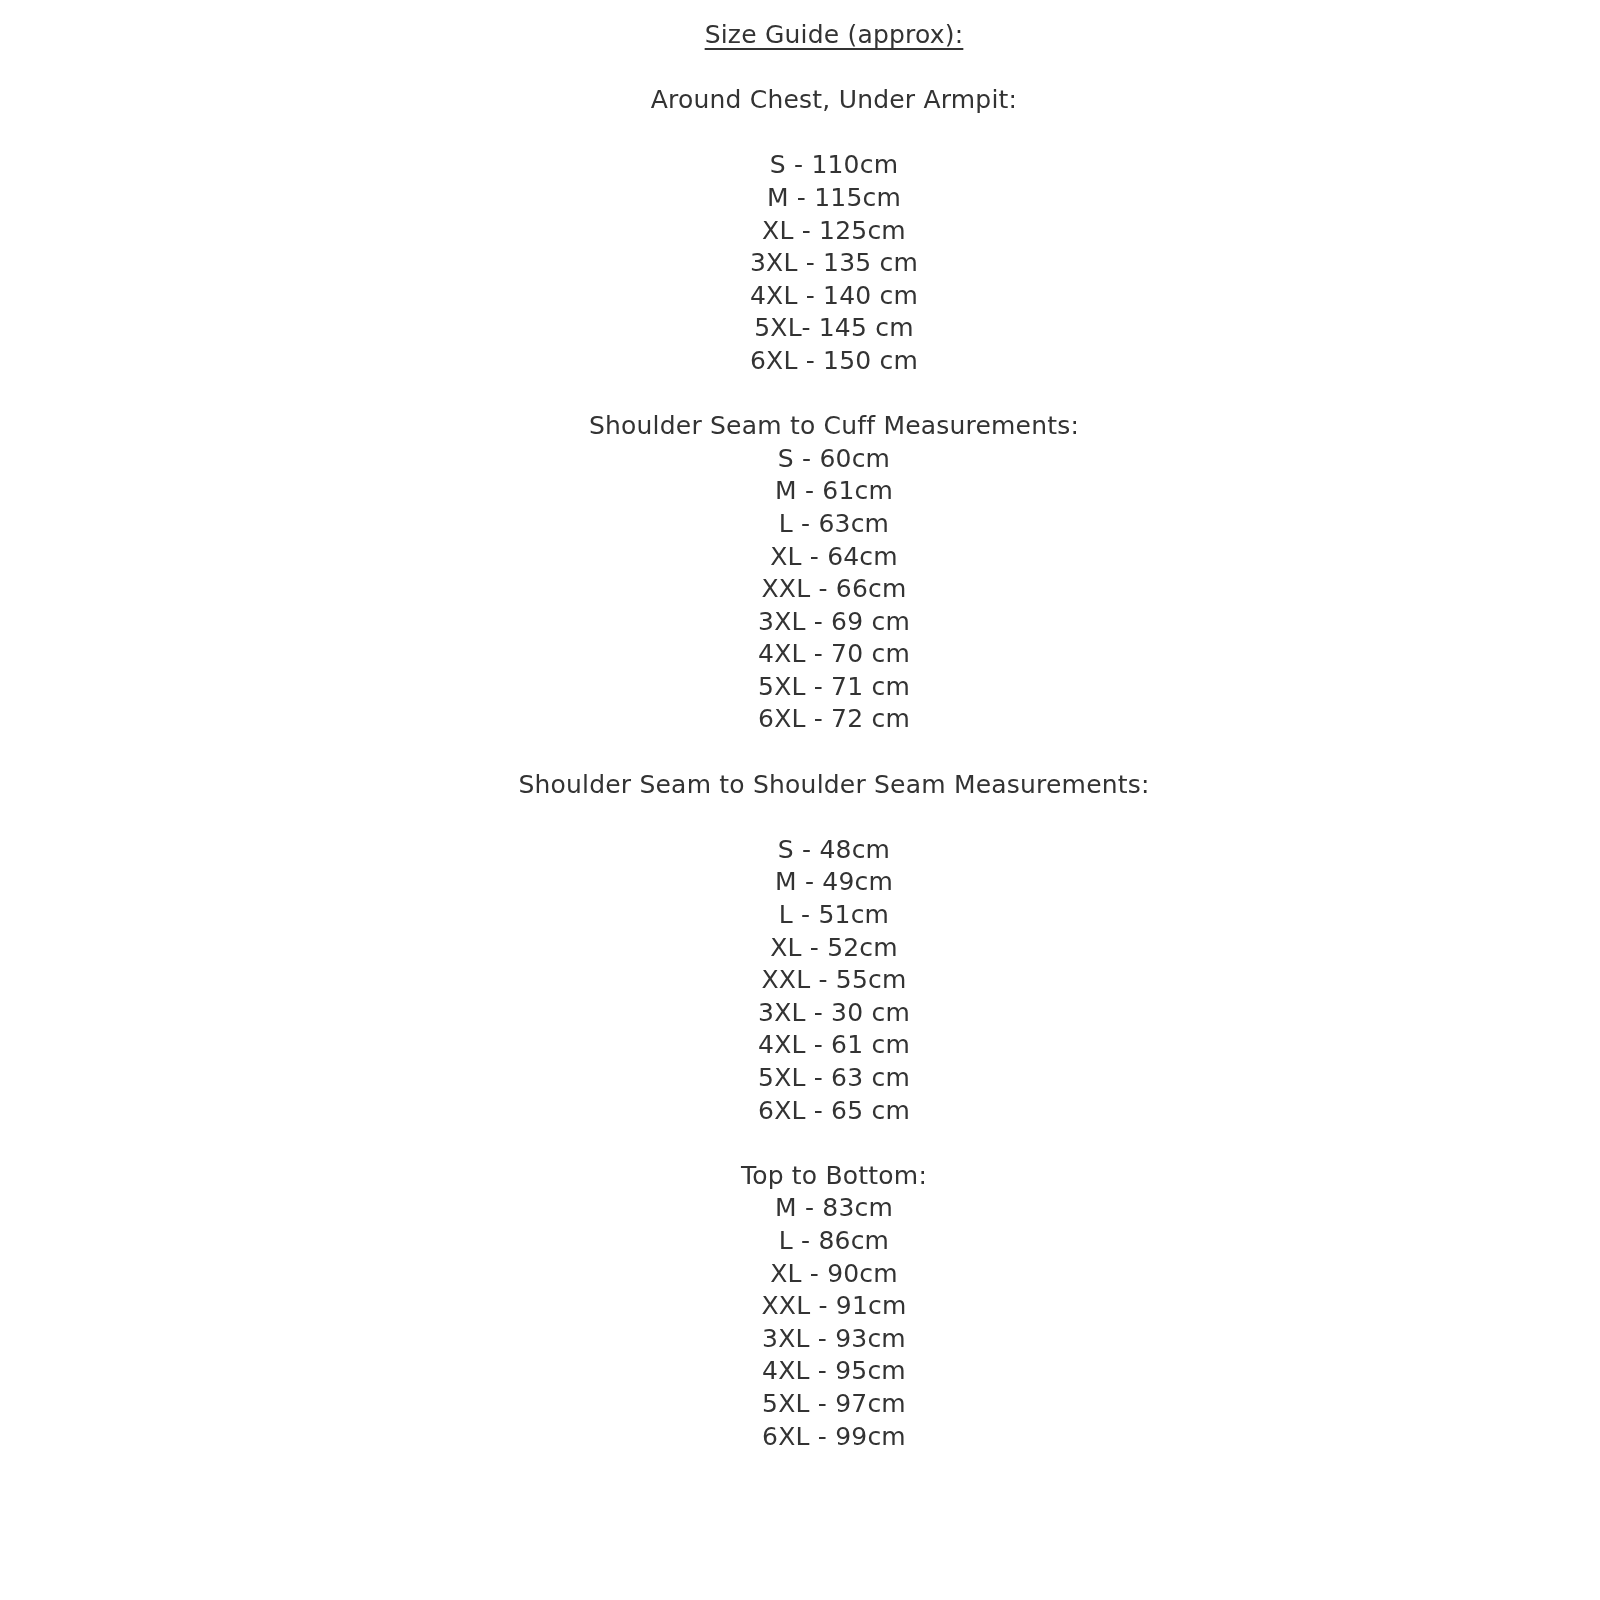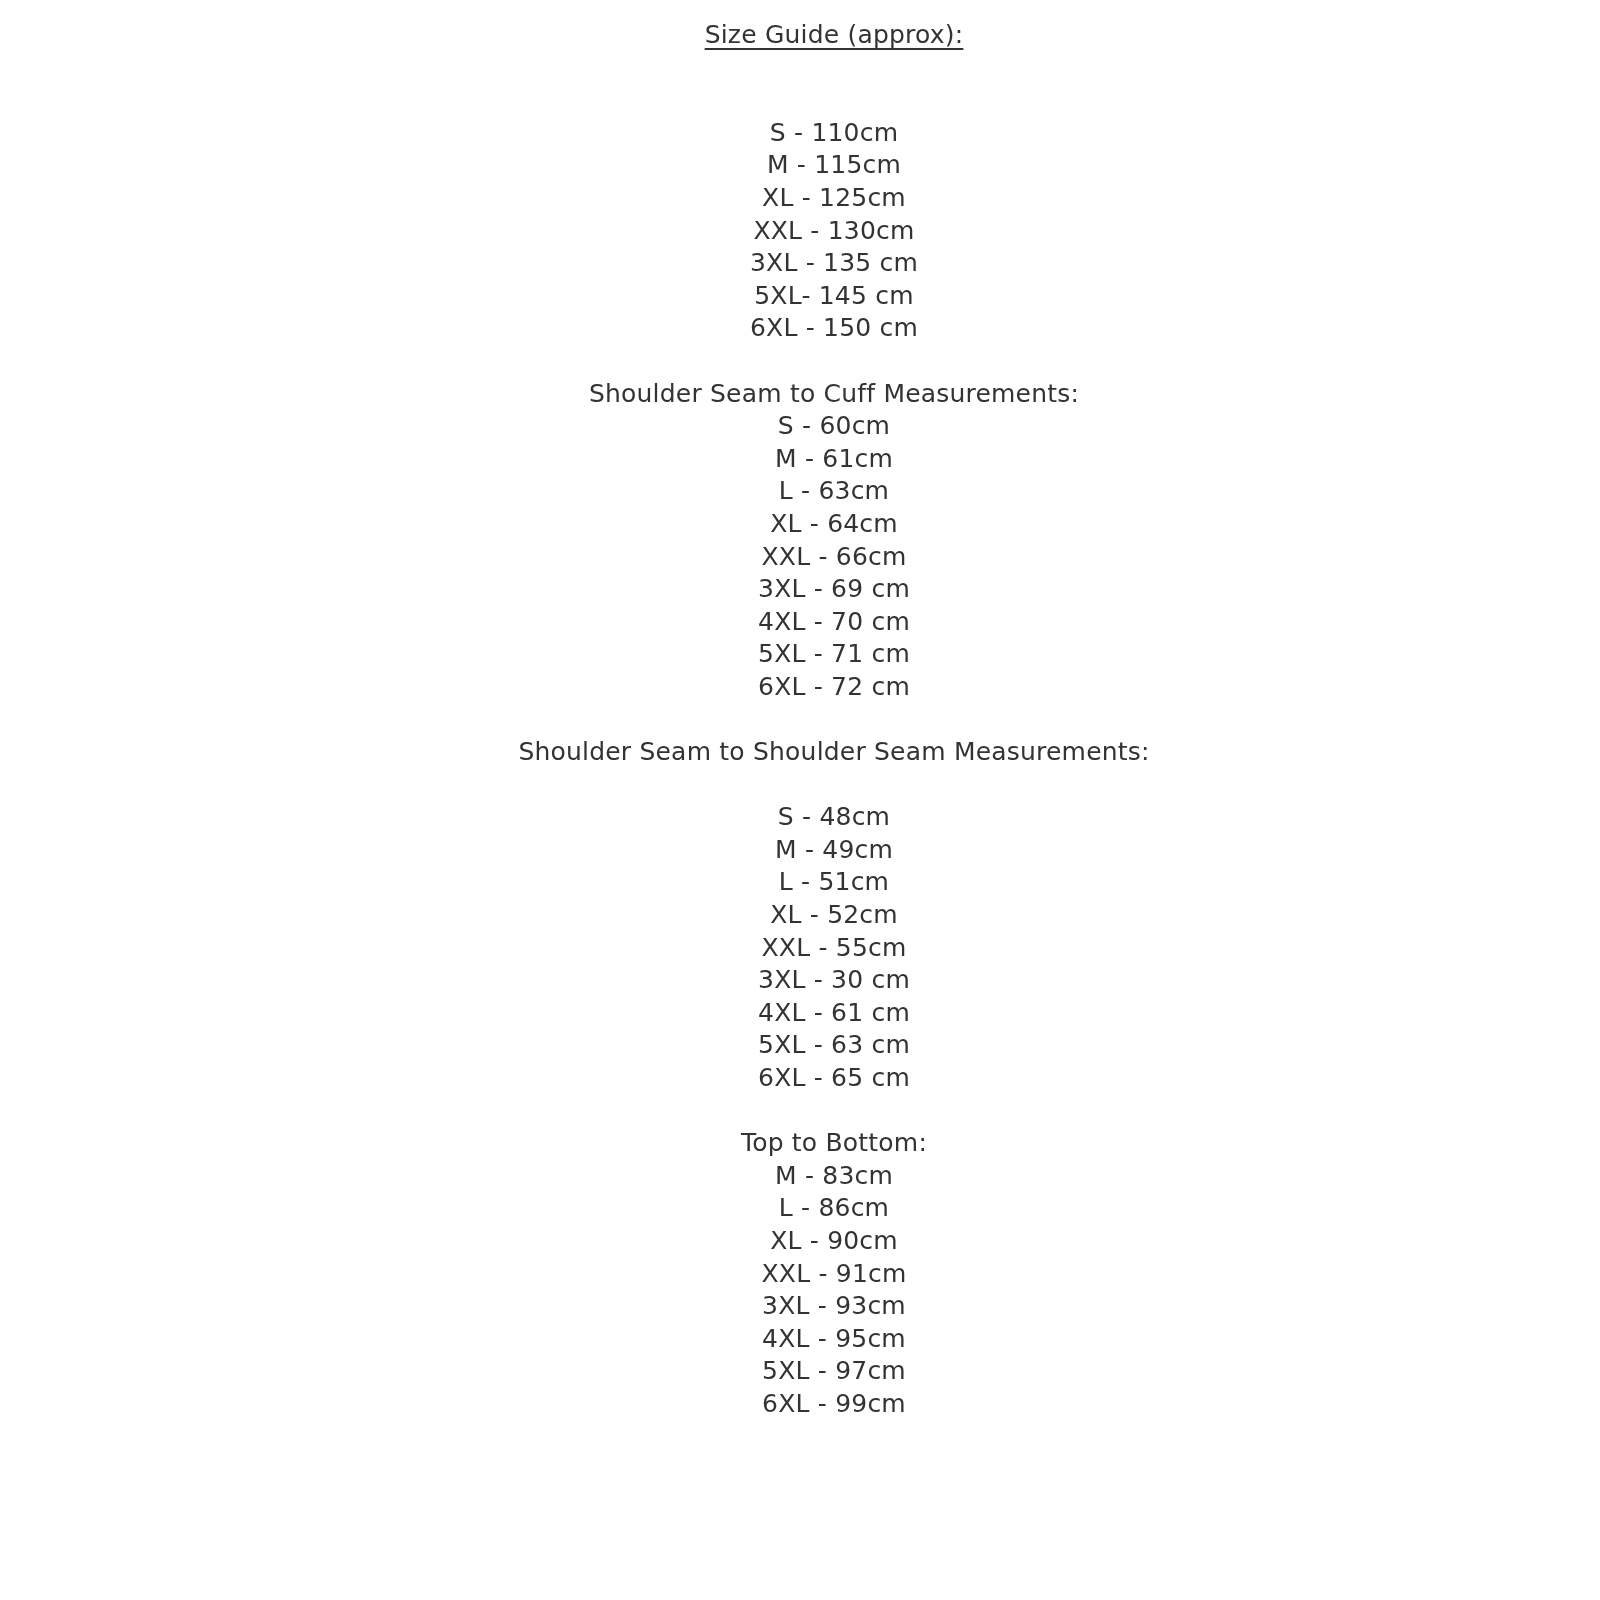--- a/index.html
+++ b/index.html
@@ -35,26 +35,27 @@
     white-space: pre;
   }
 </style>
 </head>
 <body>
 
 <div class="content">
   <div class="page-title">Size Guide (approx):</div>
   <div id="sections">
       <div class="blank-line"></div>
+      <div class="section-heading">Around Chest, Under Armpit:</div>
       <div class="blank-line"></div>
       <div class="size-row">S - 110cm</div>
       <div class="size-row">M - 115cm</div>
       <div class="size-row">XL - 125cm</div>
-      <div class="size-row">XXL - 130cm</div>
       <div class="size-row">3XL - 135 cm</div>
+      <div class="size-row">4XL - 140 cm</div>
       <div class="size-row">5XL- 145 cm</div>
       <div class="size-row">6XL - 150 cm</div>
       <div class="blank-line"></div>
       <div class="section-heading">Shoulder Seam to Cuff Measurements:</div>
       <div class="size-row">S - 60cm</div>
       <div class="size-row">M - 61cm</div>
       <div class="size-row">L - 63cm</div>
       <div class="size-row">XL - 64cm</div>
       <div class="size-row">XXL - 66cm</div>
       <div class="size-row">3XL - 69 cm</div>

